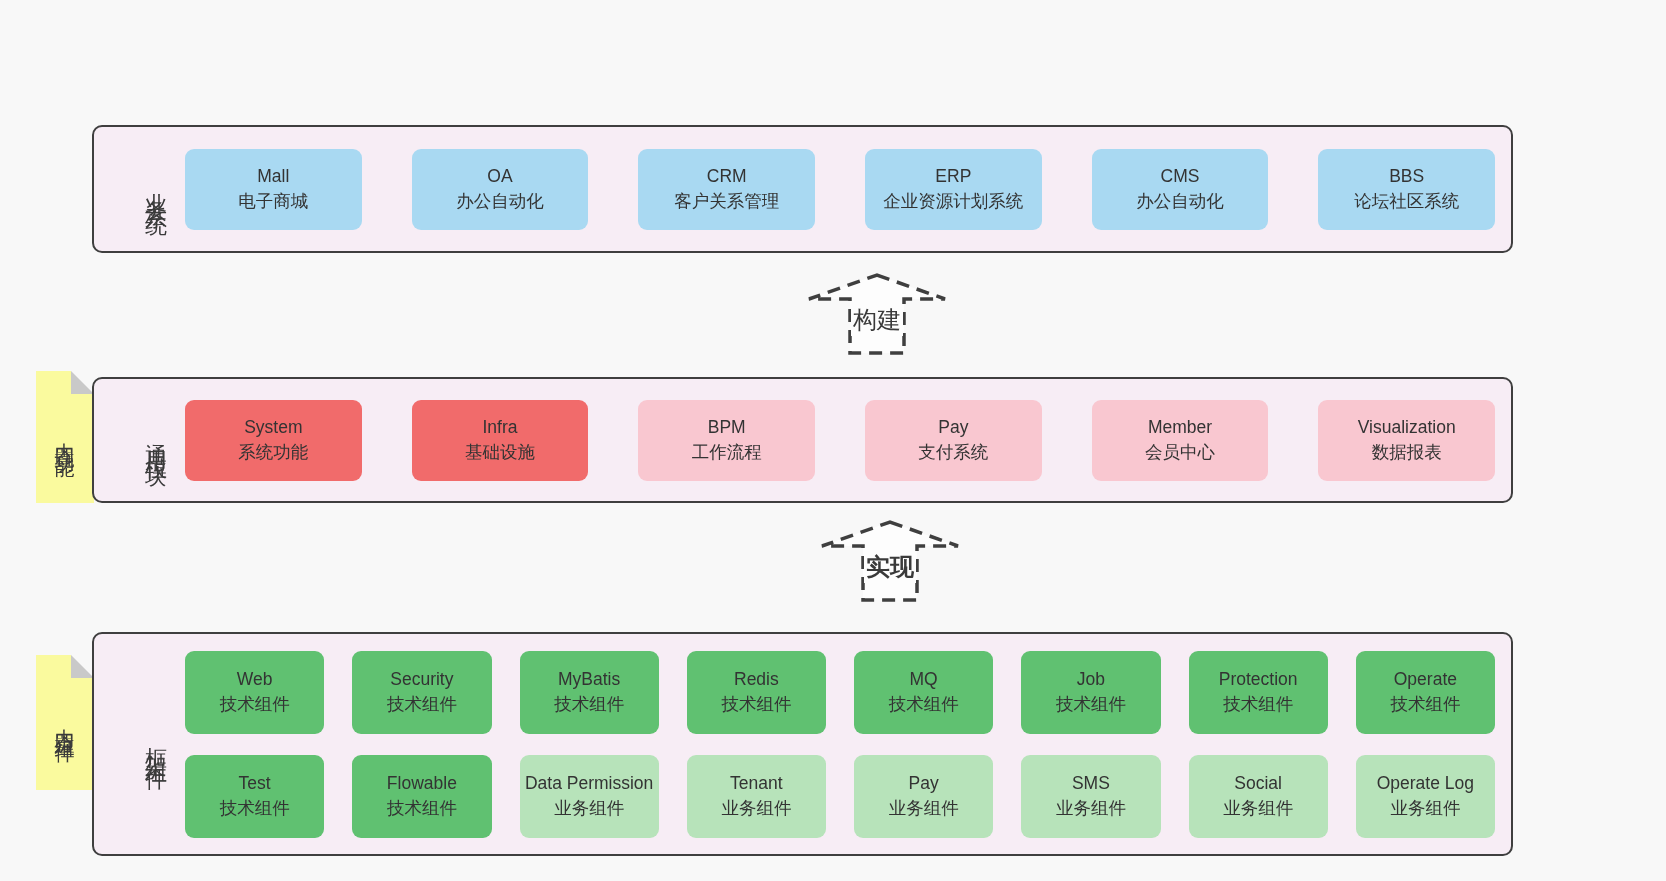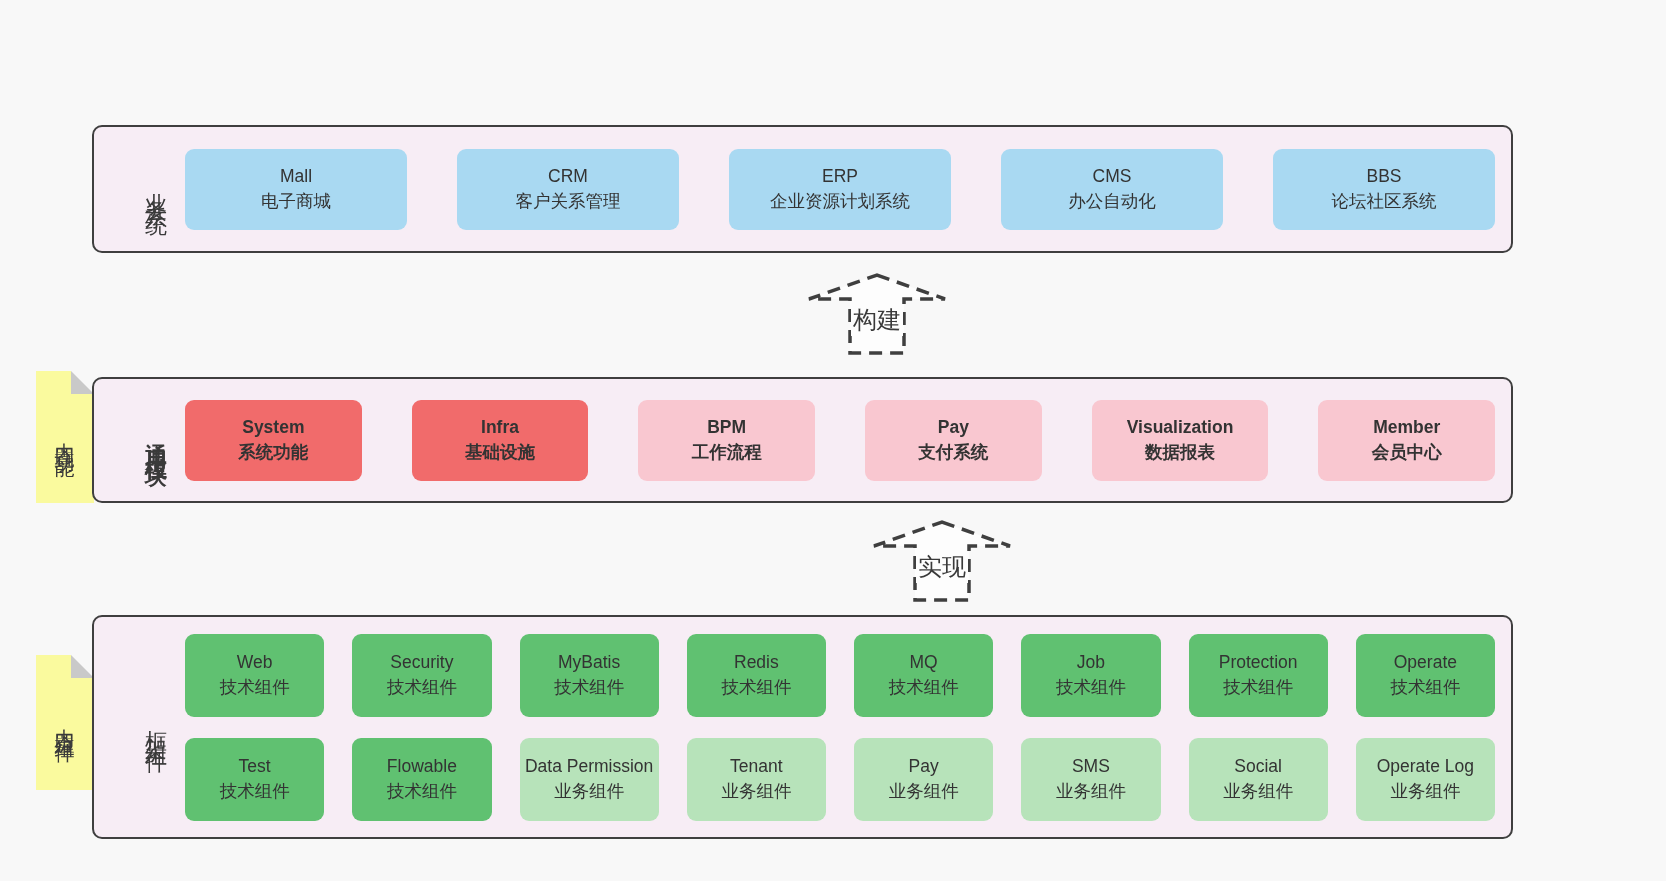--- a/index.html
+++ b/index.html
@@ -7,22 +7,22 @@
     width:1666px;height:881px;overflow:hidden;position:relative;
     background:#f8f8f8;color:#3a3a3a;
     font-family:"Liberation Sans", sans-serif;
   }
   .layer{
     position:absolute;left:92px;width:1421px;box-sizing:border-box;
     background:#f7edf5;border:2px solid #3f3f3f;border-radius:10px;
     display:flex;z-index:2;padding-left:39px;
   }
   .layer-top{top:125px;height:128px;}
-  .layer-mid{top:377px;height:126px;font-weight:bold;}
-  .layer-bot{top:615px;height:224px;}
+  .layer-mid{top:377px;height:126px;}
+  .layer-bot{top:632px;height:224px;}
   .layer-label{
     width:46px;display:flex;align-items:center;justify-content:center;flex:0 0 46px;
   }
   .vtext{
     writing-mode:vertical-lr;text-orientation:upright;
     font-size:22px;letter-spacing:7px;line-height:1;color:#3a3a3a;
   }
   .boxes{
     flex:1;display:flex;align-items:center;gap:50px;
     padding:0 16px 0 6px;
@@ -77,20 +77,24 @@
 <div class="layer layer-top">
   <div class="layer-label">
     <span class="vtext">业务系统</span>
   </div>
   <div class="boxes">
     <div class="box blue">
       <span>Mall</span>
       <span>电子商城</span>
     </div>
     <div class="box blue">
+      <span>OA</span>
+      <span>办公自动化</span>
+    </div>
+    <div class="box blue">
       <span>CRM</span>
       <span>客户关系管理</span>
     </div>
     <div class="box blue">
       <span>ERP</span>
       <span>企业资源计划系统</span>
     </div>
     <div class="box blue">
       <span>CMS</span>
       <span>办公自动化</span>
@@ -124,31 +128,31 @@
     </div>
     <div class="box pink">
       <span>BPM</span>
       <span>工作流程</span>
     </div>
     <div class="box pink">
       <span>Pay</span>
       <span>支付系统</span>
     </div>
     <div class="box pink">
+      <span>Member</span>
+      <span>会员中心</span>
+    </div>
+    <div class="box pink">
       <span>Visualization</span>
       <span>数据报表</span>
     </div>
-    <div class="box pink">
-      <span>Member</span>
-      <span>会员中心</span>
-    </div>
-  </div>
-</div>
-
-<div class="arrow" style="left:872px;top:520px;">
+  </div>
+</div>
+
+<div class="arrow" style="left:820px;top:520px;font-weight:bold;">
   <svg viewBox="0 0 140 82" width="140" height="82">
     <polygon points="70,2 138,26 97,26 97,80 43,80 43,26 2,26" fill="#fdfdfd" stroke="#3f3f3f" stroke-width="3.5" stroke-dasharray="13 8"></polygon>
   </svg>
   <span class="arrow-label">实现</span>
 </div>
 
 <div class="layer layer-bot">
   <div class="layer-label">
     <span class="vtext">框架组件</span>
   </div>

